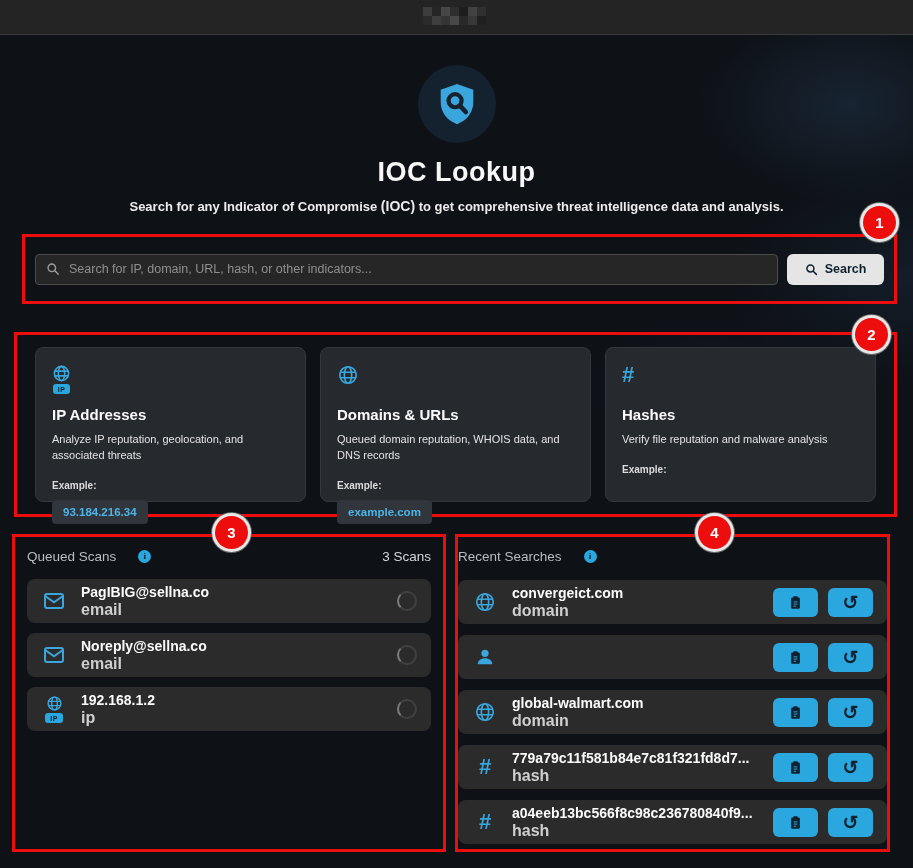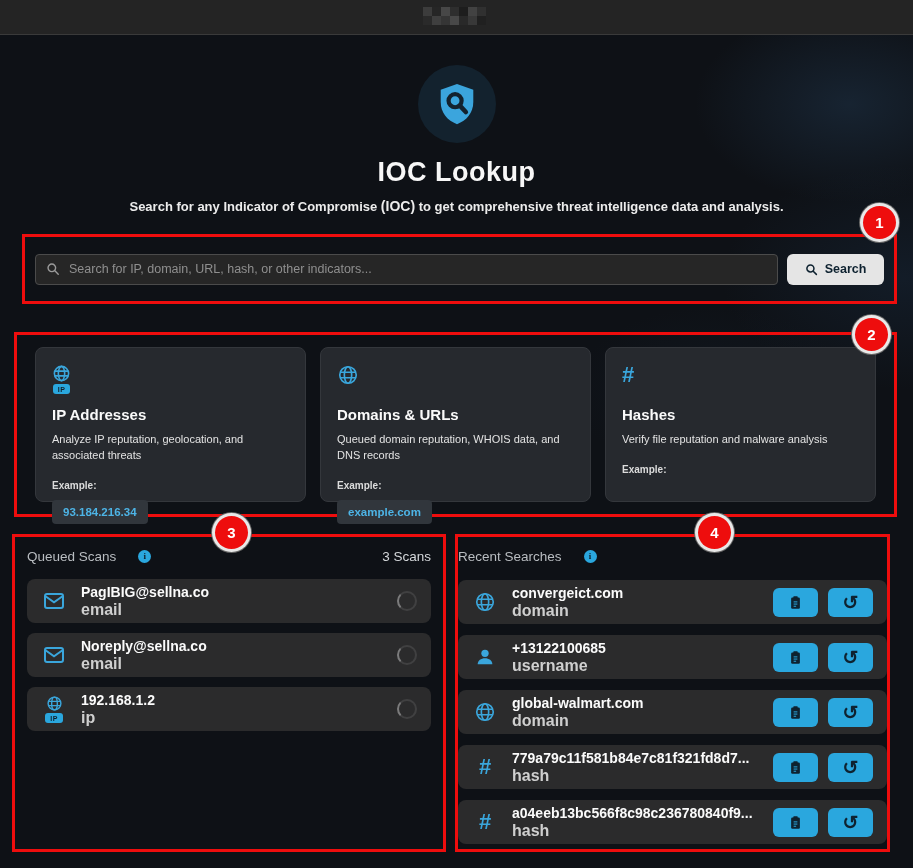--- a/index.html
+++ b/index.html
@@ -309,24 +309,20 @@
       </span>
     </div>
 
     <div class="recent-item">
       <span class="item-icon">
         <svg width="22" height="22" viewBox="0 0 24 24" fill="currentColor">
           <circle cx="12" cy="8" r="4"></circle>
             <path d="M4 20 c0-4.2 3.7-6.6 8-6.6 s8 2.4 8 6.6 z"></path>
         </svg>
       </span>
-      <span class="item-text">
-        <div class="item-value">+13122100685</div>
-        <div class="item-type">username</div>
-      </span>
       <span class="item-actions">
         <button class="action-btn">
           <svg width="15" height="15" viewBox="0 0 24 24" fill="currentColor">
             <rect x="5" y="4" width="14" height="18" rx="2"></rect>
               <rect x="8.5" y="2" width="7" height="4" rx="1"></rect>
             <path d="M9 11h6M9 14.5h6M9 18h4" stroke="#2aa7de" stroke-width="1.6" fill="none"></path>
           </svg>
         </button>
         <button class="action-btn">
           <span class="redo-glyph">↺</span>

